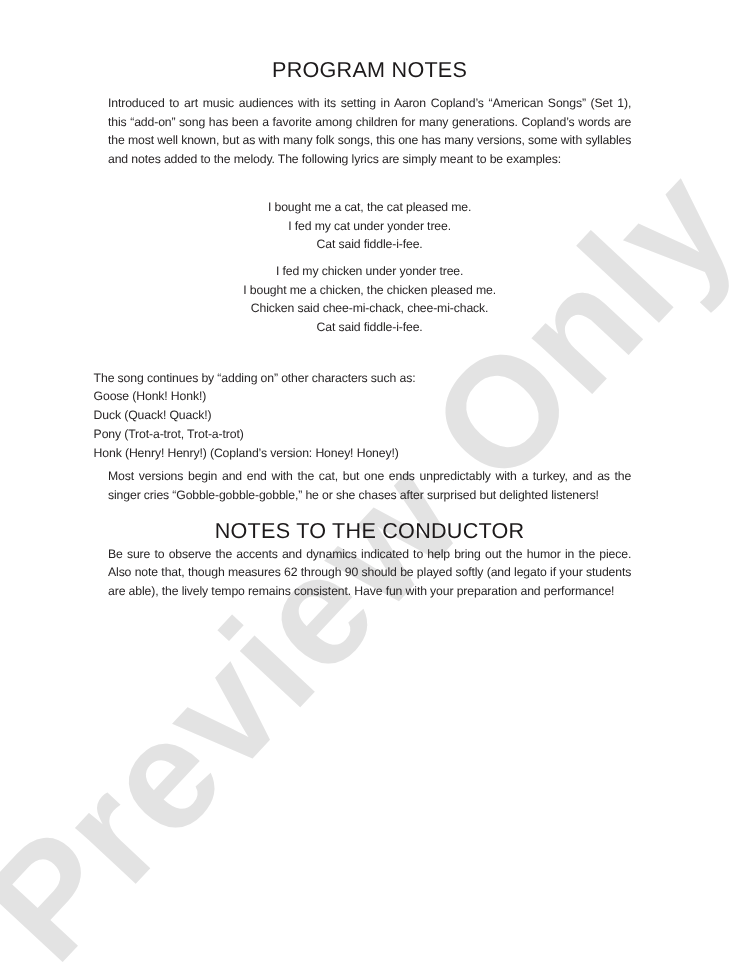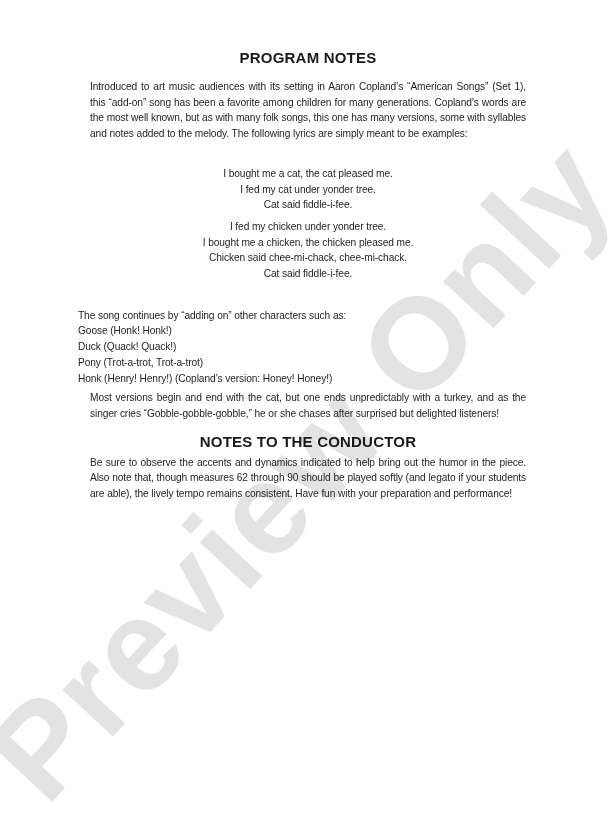--- a/index.html
+++ b/index.html
@@ -33,23 +33,23 @@
     position: absolute;
     left: 78px;
     top: 50px;
     width: 460px;
     z-index: 1;
     font-size: 10.2px;
     line-height: 15.7px;
     letter-spacing: -0.1px;
   }
   .heading {
-    font-size: 15px;
+    font-size: 18px;
     line-height: 16px;
-    font-weight: bold;
+    font-weight: normal;
     text-align: center;
     letter-spacing: 0.2px;
     color: #1c191a;
     margin: 0;
   }
   .heading.program { margin: 0 0 13px 0; }
   .heading.conductor { margin: 10px 0 0 0; }
   .para {
     margin: 12px;
     text-align: justify;

